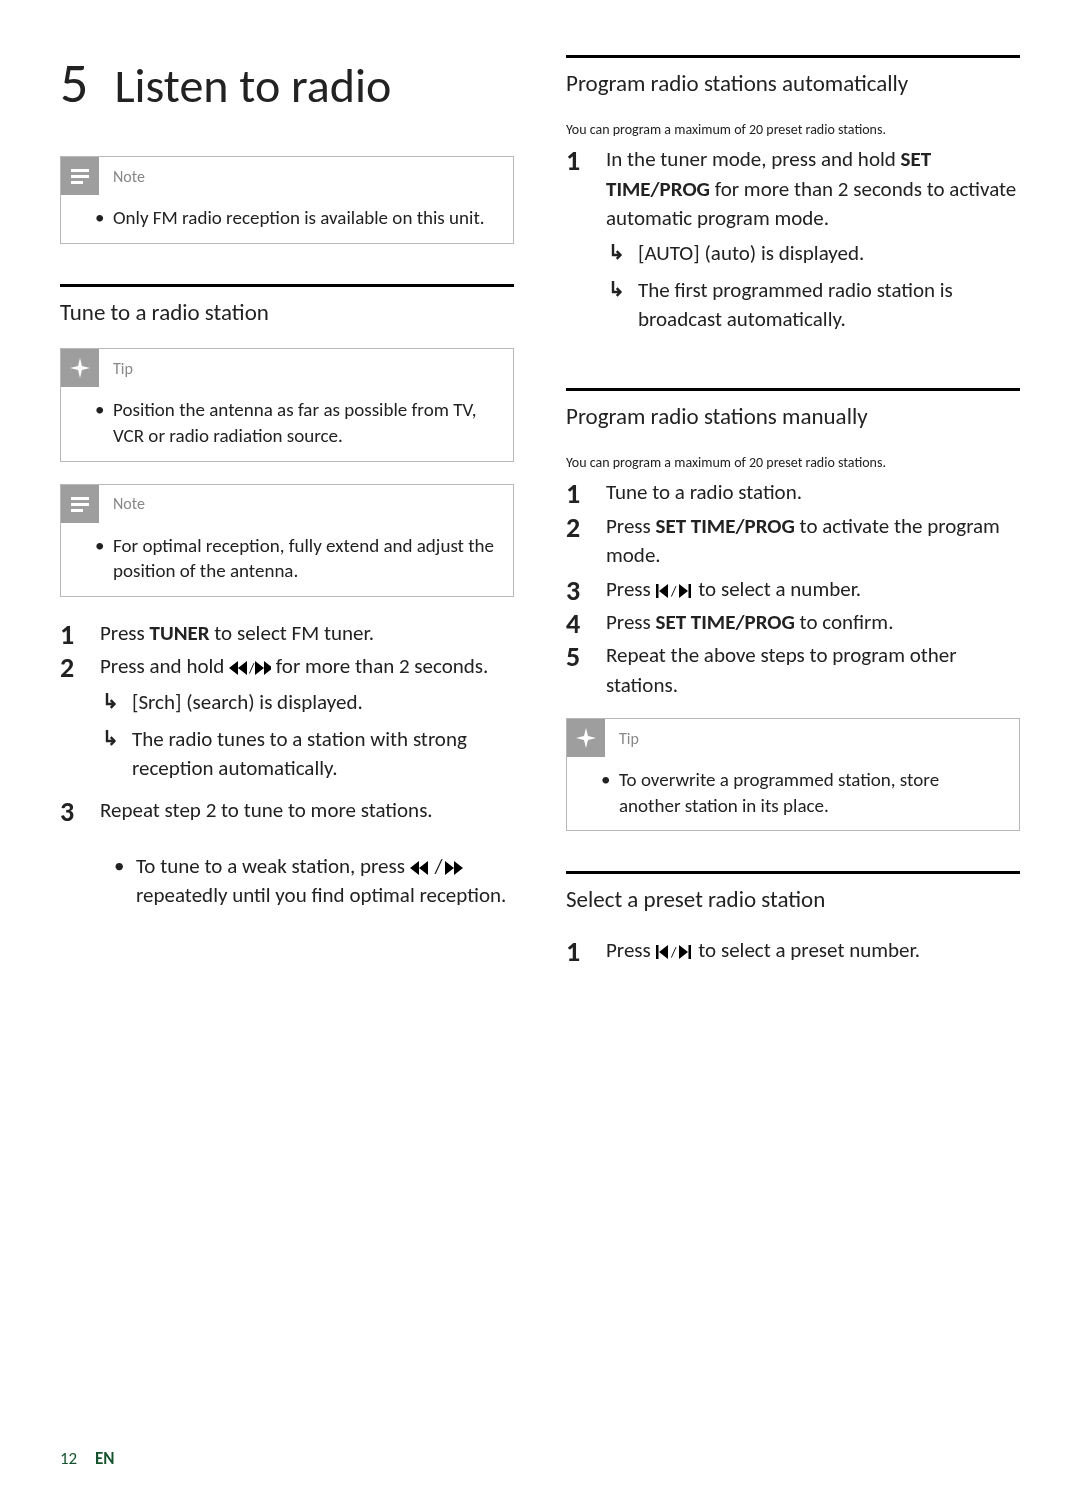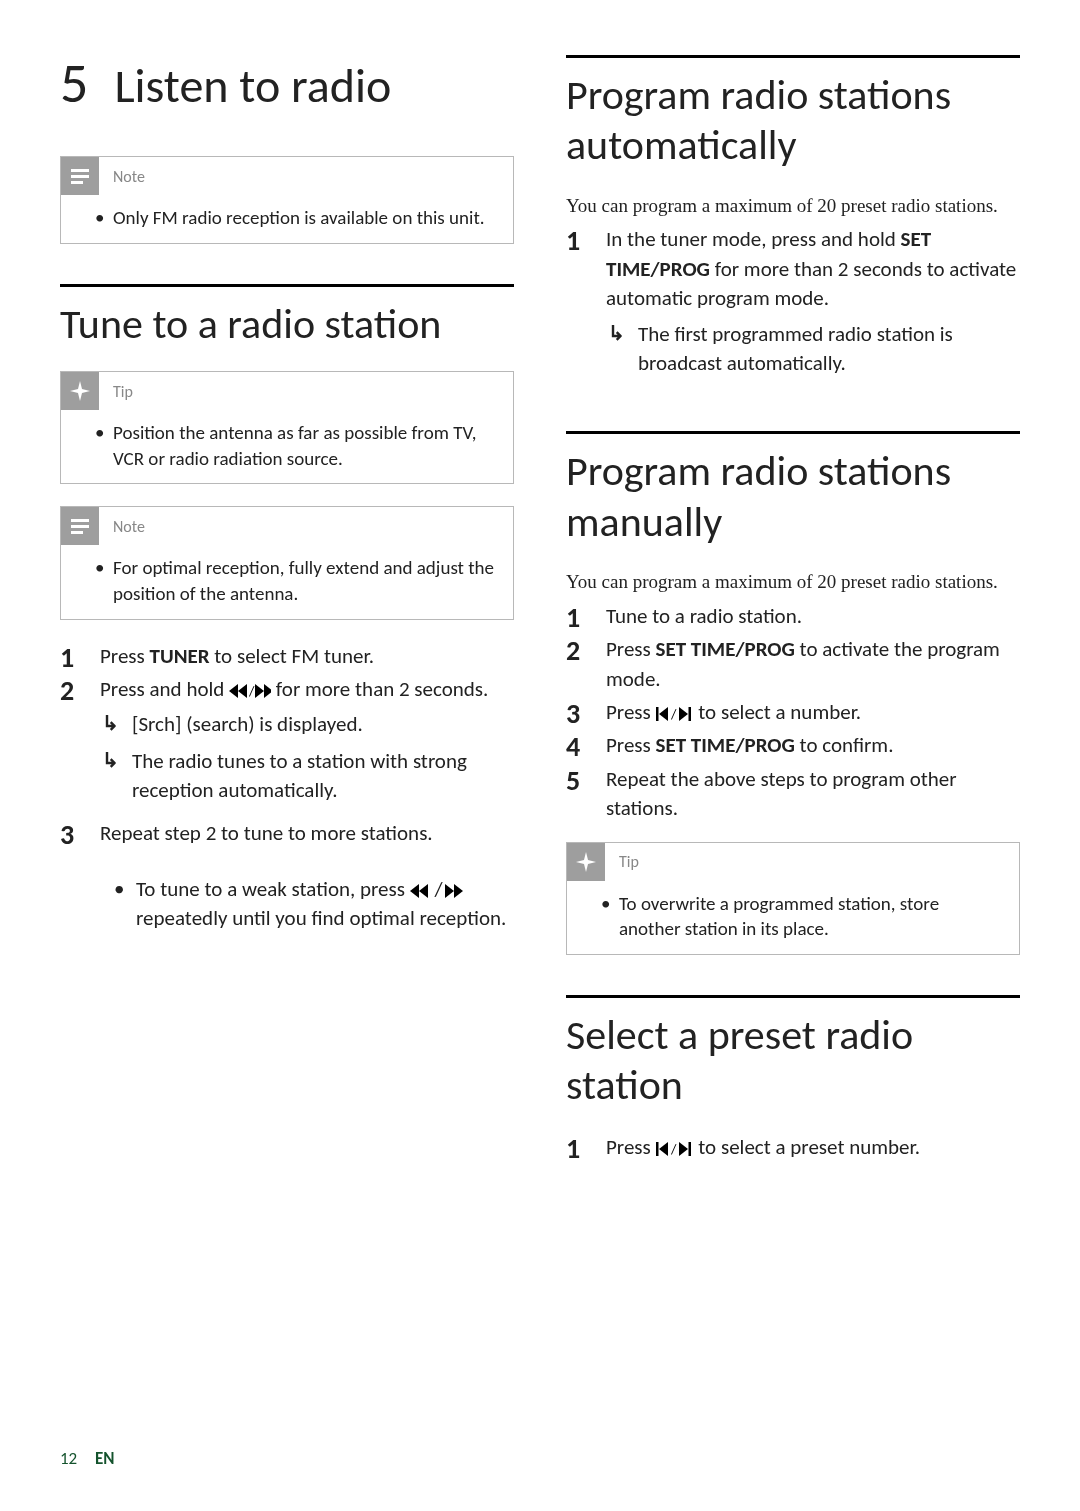--- a/index.html
+++ b/index.html
@@ -47,21 +47,21 @@
 
   
   .section-rule {
     border: none;
     border-top: 3px solid #000;
     margin: 40px 0 12px 0;
     width: 100%;
   }
   .section-rule.tight-top { margin-top: 0; }
   .section-title {
-    font-size: 42px;
+    font-size: 23px;
     font-weight: 300;
     line-height: 1.2;
     margin: 0 0 22px 0;
   }
 
   
   .callout {
     border: 1px solid #b8b8b8;
     margin: 14px 0 22px 0;
     font-size: 19px;
@@ -101,24 +101,23 @@
   }
   .callout-body li::before {
     content: "•";
     position: absolute;
     left: -4px;
     top: 0;
   }
 
   
   p.body {
-    font-size: 19px;
+    font-size: 14px;
     line-height: 1.4;
     margin: 0 0 6px 0;
-    font-family: Liberation Serif, serif;
   }
 
   
   ol.proc {
     list-style: none;
     margin: 6px 0 0 0;
     padding: 0;
     counter-reset: proc;
     font-size: 21px;
   }
@@ -311,20 +310,21 @@
 
     <div class="col">
 
       <hr class="section-rule tight-top">
       <h2 class="section-title">Program radio stations automatically</h2>
       <p class="body">You can program a maximum of 20 preset radio stations.</p>
       <ol class="proc">
         <li>
           <span>In the tuner mode, press and hold </span><span class="bold">SET TIME/PROG</span><span> for more than 2 seconds to activate automatic program mode.</span>
           <ul class="results">
+            <li>[AUTO] (auto) is displayed.</li>
             <li>The first programmed radio station is broadcast automatically.</li>
           </ul>
         </li>
       </ol>
 
       <hr class="section-rule">
       <h2 class="section-title">Program radio stations manually</h2>
       <p class="body">You can program a maximum of 20 preset radio stations.</p>
       <ol class="proc">
         <li>Tune to a radio station.</li>

